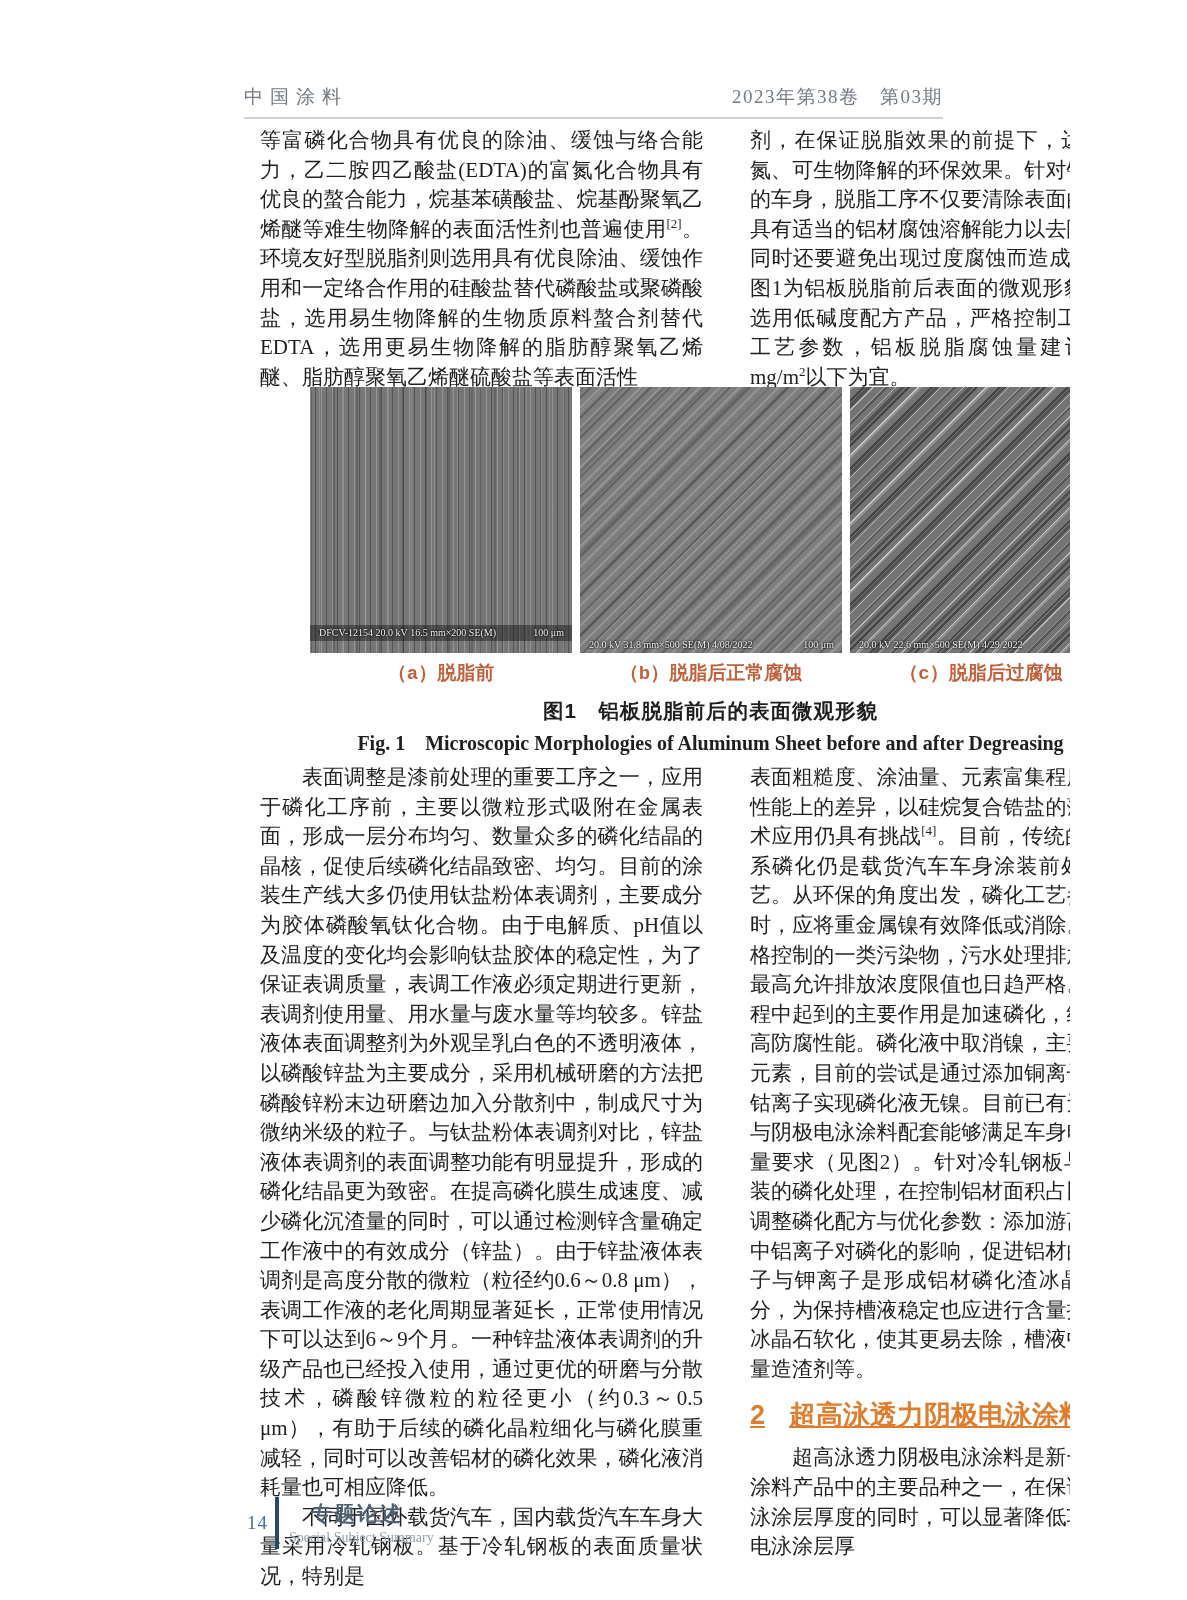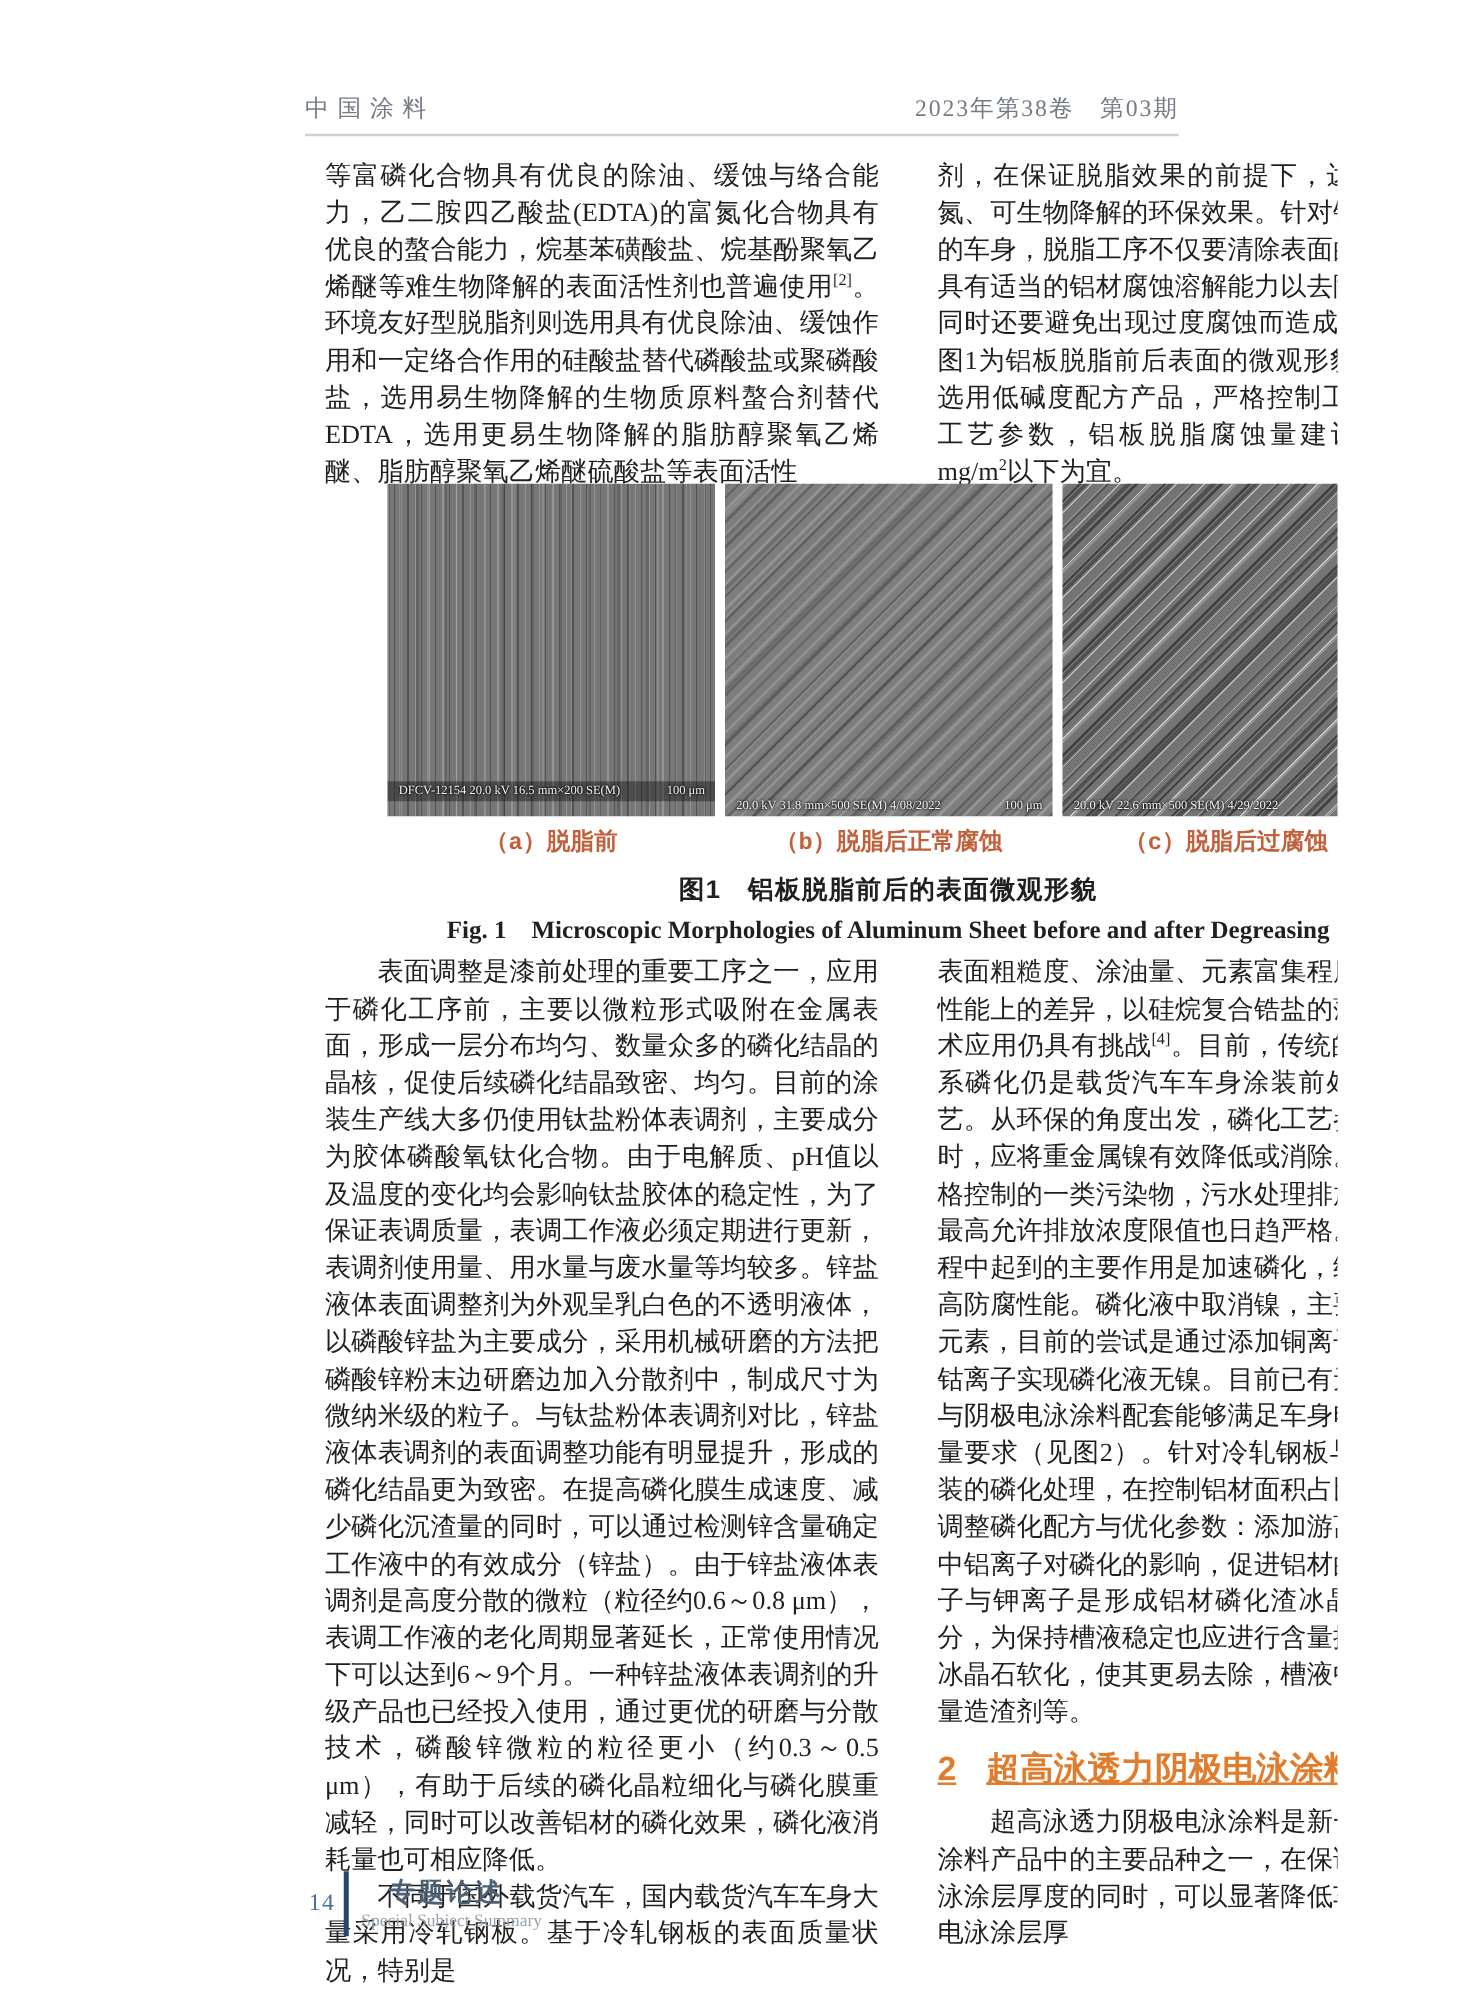--- a/index.html
+++ b/index.html
@@ -9,21 +9,21 @@
     color:var(--body-text,#1f1f1f);overflow:hidden;margin:0 auto;
   }
   
   .header{
     position:absolute;left:127px;right:127px;top:74px;
     display:flex;justify-content:space-between;align-items:flex-end;
     padding-bottom:7px;border-bottom:2px solid var(--rule,#cdd1d6);
     font-size:19px;color:var(--header-gray,#747b84);
   }
   .journal{letter-spacing:7px;}
-  .issue{letter-spacing:1.5px;}
+  .issue{letter-spacing:1.5px;margin-top:10px;}
   
   .cols{position:absolute;left:127px;width:933px;display:flex;gap:47px;margin-left:16px;}
   .cols.top{top:126px;}
   .cols.bottom{top:763px;}
   .col{width:443px;}
   p.body{margin:0;font-size:21px;line-height:29.6px;text-align:justify;text-justify:inter-ideograph;}
   p.indent{text-indent:2em;}
   sup{font-size:0.62em;line-height:0;}
   
   .figure{position:absolute;left:127px;top:387px;width:933px;}

